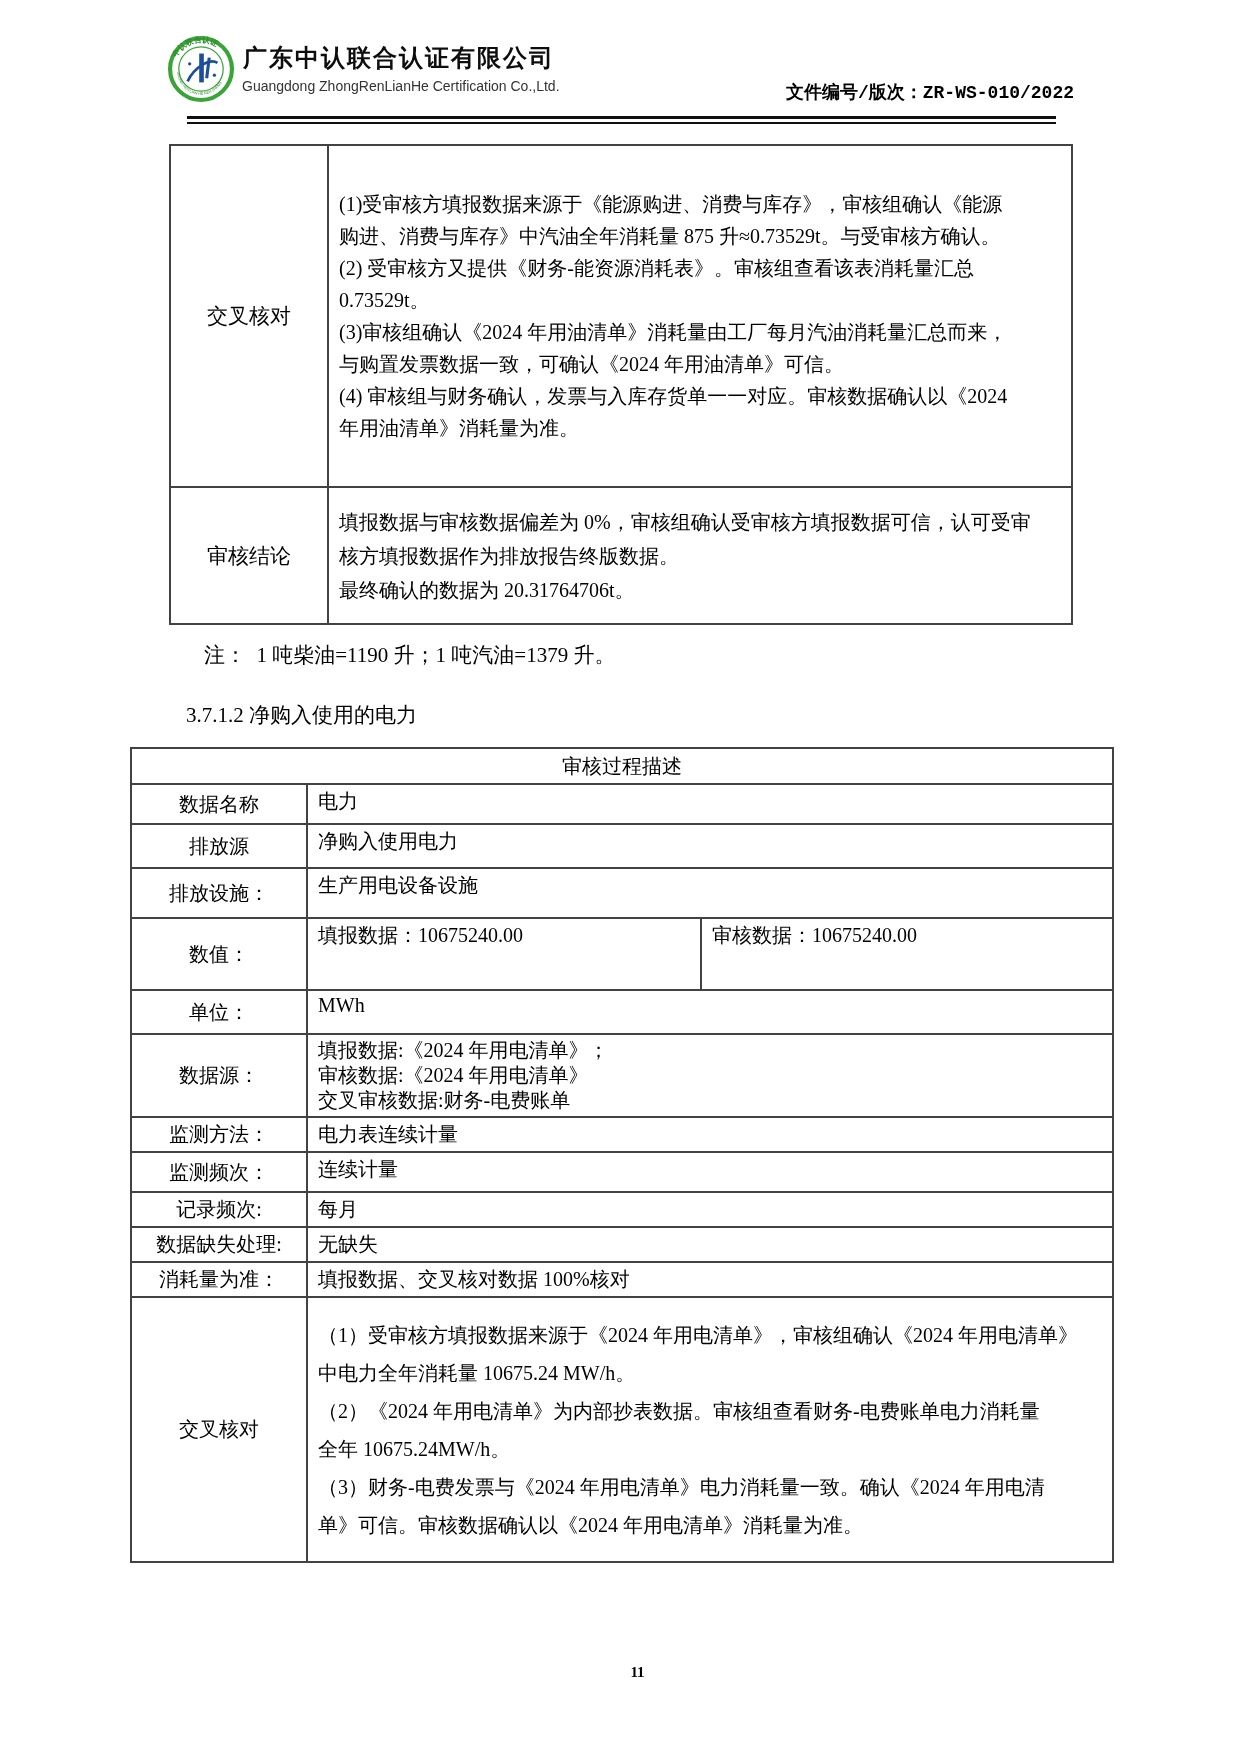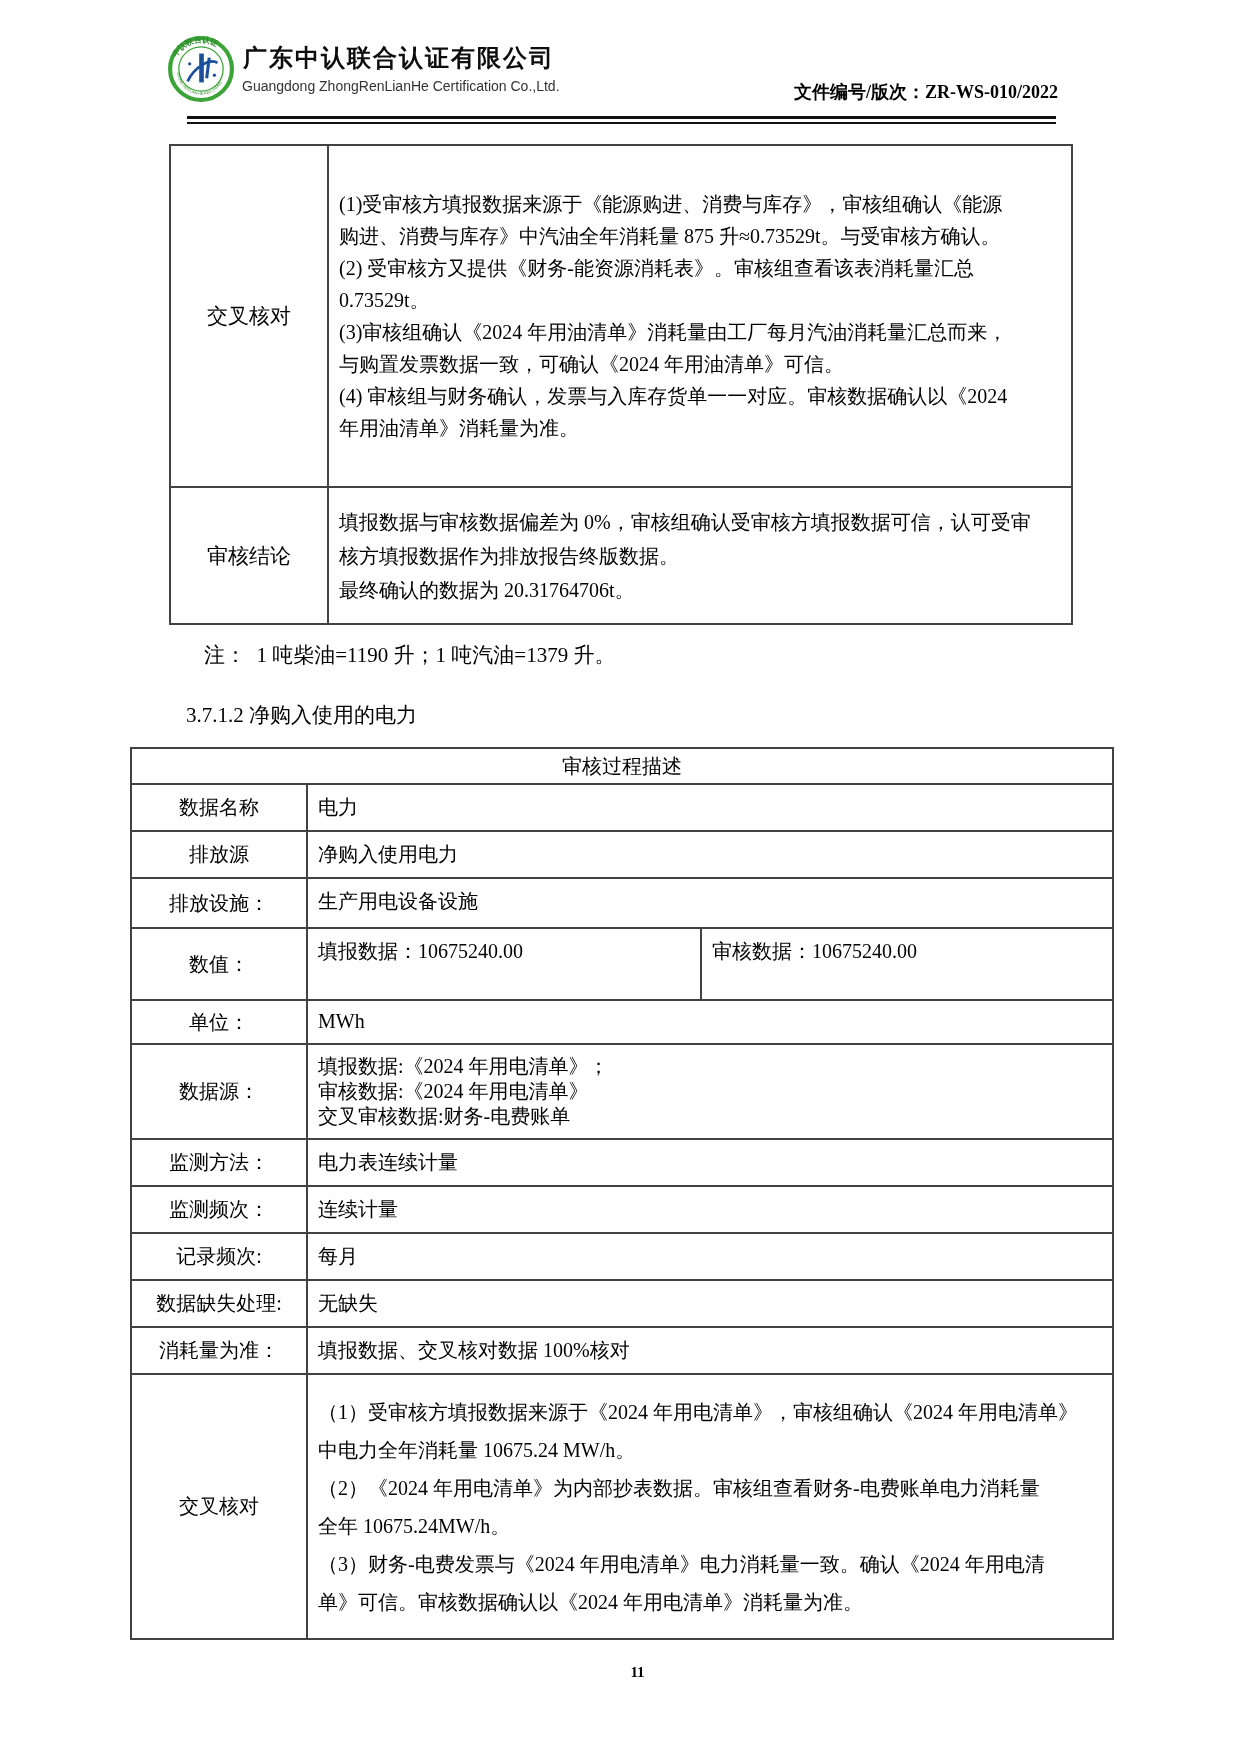--- a/index.html
+++ b/index.html
@@ -6,30 +6,30 @@
   .page{width:1241px;height:1754px;position:relative;background:#ffffff;margin:0 auto;
         font-family:"Liberation Serif","DejaVu Serif",serif;color:#000;overflow:hidden;}
 
   
   .header{position:relative;height:126px;}
   .logo{position:absolute;left:168px;top:36px;}
   .cmp-cn{position:absolute;left:243px;top:42px;font-family:"Liberation Sans","DejaVu Sans",sans-serif;
           font-weight:bold;font-size:24px;letter-spacing:2px;color:#0d0d0d;}
   .cmp-en{position:absolute;left:242px;top:78px;font-family:"Liberation Sans","DejaVu Sans",sans-serif;
           font-size:14px;color:#333;}
-  .doc-no{position:absolute;right:183px;top:80px;font-family:Liberation Serif, serif;
+  .doc-no{position:absolute;right:167px;top:80px;font-family:Liberation Mono, monospace;
           font-weight:bold;font-size:18px;color:#000;}
   .rule{position:absolute;left:187px;top:116px;width:869px;height:3px;
         border-top:3px solid #101010;border-bottom:2px solid #101010;}
 
   
   table{border-collapse:collapse;table-layout:fixed;}
   td{border:2px solid #424242;overflow:hidden;}
   .lab{text-align:center;vertical-align:middle;font-size:20px;padding:0 2px;}
-  .con{text-align:left;vertical-align:top;padding:9px 10px;font-size:20px;white-space:nowrap;}
+  .con{text-align:left;vertical-align:top;padding:3px 10px;font-size:20px;white-space:nowrap;}
   .mid{vertical-align:middle;}
   .lines p{margin:0;white-space:nowrap;}
 
   .t1{margin:18px 0 0 169px;width:902px;}
   .t1 .lab{font-size:21px;}
   .t1 .lines p{line-height:32px;}
   .t1 .r2 .lines p{line-height:34px;}
 
   .note{margin:16px 0 0 204px;font-size:21px;white-space:pre-wrap;}
   .heading{margin:32px 0 0 186px;font-size:21px;}

